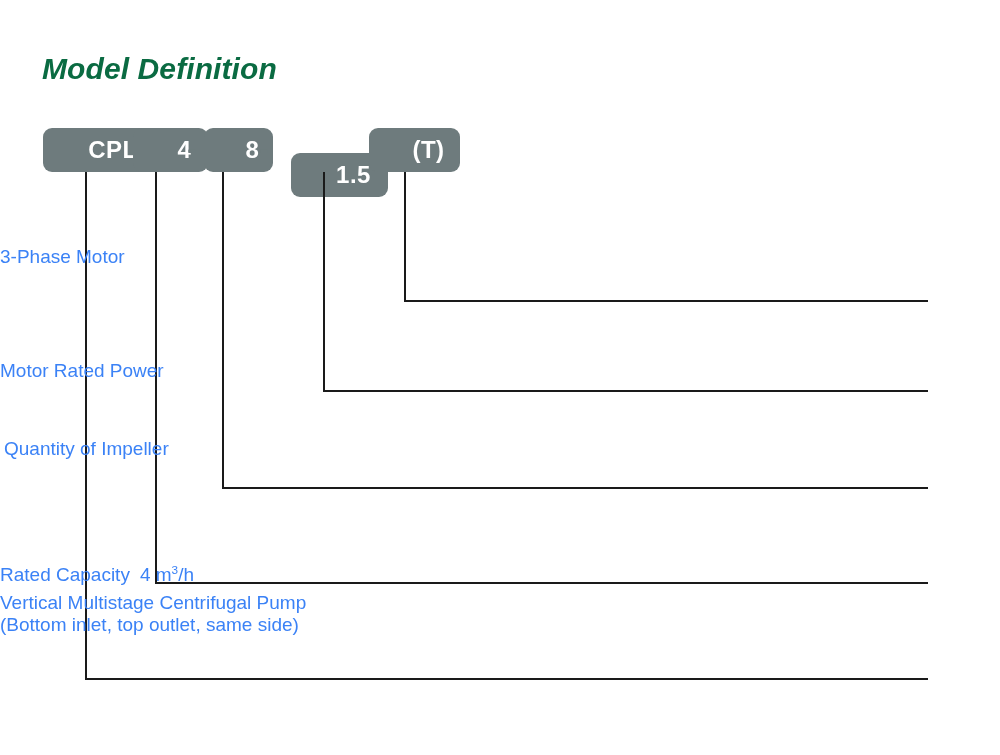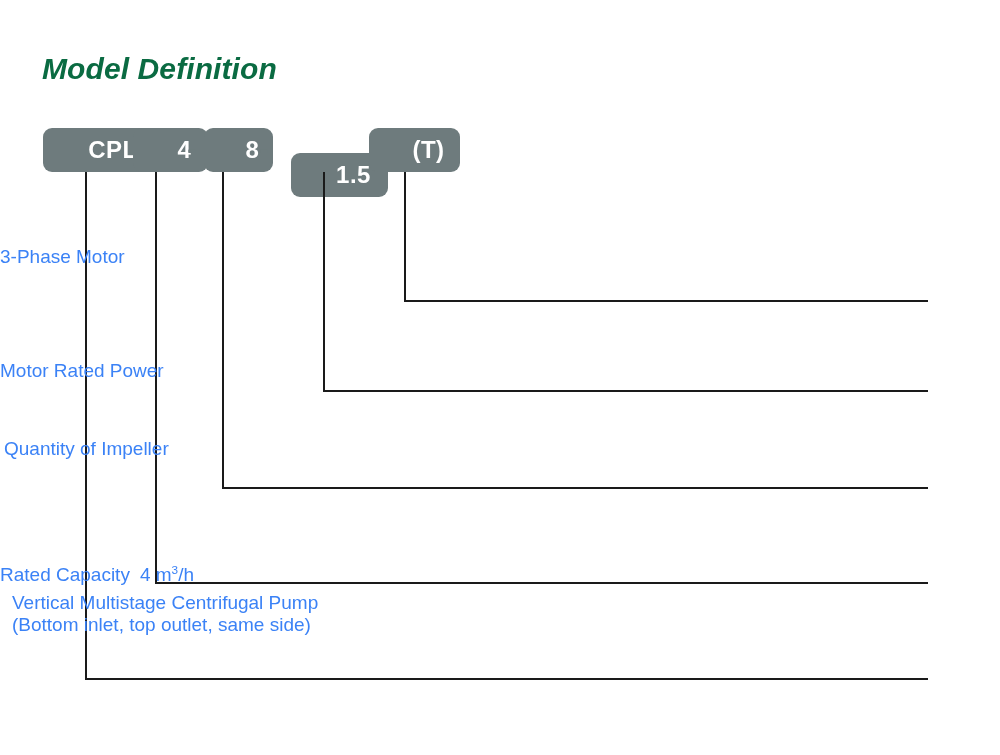--- a/index.html
+++ b/index.html
@@ -124,18 +124,18 @@
   <div class="label" id="lbl1" style="top: 246px; left: 0px; width: 928px;">3-Phase Motor</div>
 
   <div class="label" id="lbl2" style="top: 341px; left: 0px; width: 928px; margin-top: 19px;">Motor Rated Power</div>
 
   <div class="label" id="lbl3" style="top: 438px; left: 4px; width: 928px;">Quantity of Impeller</div>
 
   <div class="label" id="lbl4" style="top: 532px; left: 0px; width: 928px; margin-top: 32px;">
     <span>Rated Capacity</span><span class="gap"></span><span>4 m</span><sup>3</sup><span>/h</span>
   </div>
 
-  <div class="label" id="lbl5" style="top: 592px; left: 12px; width: 928px;">
+  <div class="label" id="lbl5" style="top: 592px; left: 0px; width: 928px;">
     <div>Vertical Multistage Centrifugal Pump</div>
     <div>(Bottom inlet, top outlet, same side)</div>
   </div>
 
 </div>
 
 </body></html>

